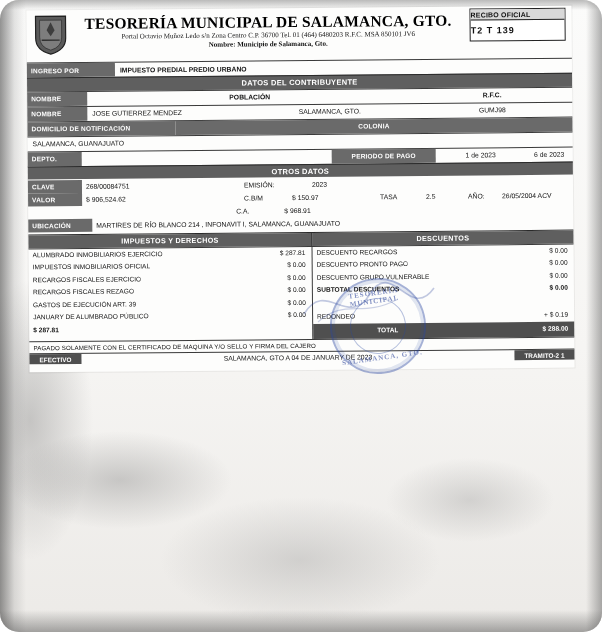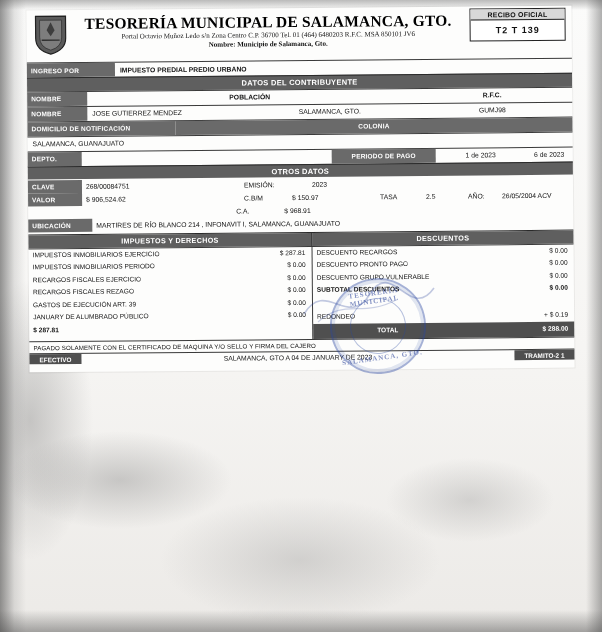--- a/index.html
+++ b/index.html
@@ -12,20 +12,21 @@
     height: 632px;
     font-family: "Liberation Sans", sans-serif;
     overflow: hidden;
   }
   .page {
     position: relative;
     width: 602px;
     height: 632px;
     background: #f2f1ef;
     overflow: hidden;
+    border-radius: 19px;
   }
   
   .scan-bg {
     position: absolute;
     inset: 0;
     background:
       radial-gradient(ellipse 160px 70px at 120px 480px, rgba(120,120,120,.35), rgba(255,255,255,0) 70%),
       radial-gradient(ellipse 200px 90px at 300px 560px, rgba(140,140,140,.30), rgba(255,255,255,0) 70%),
       radial-gradient(ellipse 120px 60px at 470px 500px, rgba(130,130,130,.28), rgba(255,255,255,0) 70%),
       radial-gradient(ellipse 90px 200px at 30px 420px, rgba(110,110,110,.35), rgba(255,255,255,0) 70%),
@@ -115,21 +116,21 @@
     font-weight: bold;
     line-height: 9px;
     color: #111;
   }
   .recibo-box {
     position: absolute;
     right: 6px;
     top: 2px;
     width: 94px;
     border: 1px solid #222;
-    text-align: center;
+    text-align: left;
     background: #fff;
   }
   .recibo-label {
     font-size: 7px;
     font-weight: bold;
     background: #d8d8d8;
     border-bottom: 1px solid #222;
     padding: 2px 0 1px 0;
     letter-spacing: .2px;
   }
@@ -394,25 +395,25 @@
       </div>
 
       <div class="two-col-hdr">
         <div class="col-a">IMPUESTOS Y DERECHOS</div>
         <div class="col-b">DESCUENTOS</div>
       </div>
 
       <div class="body-cols">
         <div class="bcol-a">
           <div class="line">
-            <span class="nm">IMPUESTOS INMOBILIARIOS EJERCICIO</span>
+            <span class="nm">ALUMBRADO INMOBILIARIOS EJERCICIO</span>
             <span class="amt">$ 287.81</span>
           </div>
           <div class="line">
-            <span class="nm">IMPUESTOS INMOBILIARIOS PERIODO</span>
+            <span class="nm">IMPUESTOS INMOBILIARIOS OFICIAL</span>
             <span class="amt">$ 0.00</span>
           </div>
           <div class="line">
             <span class="nm">RECARGOS FISCALES EJERCICIO</span>
             <span class="amt">$ 0.00</span>
           </div>
           <div class="line">
             <span class="nm">RECARGOS FISCALES REZAGO</span>
             <span class="amt">$ 0.00</span>
           </div>

